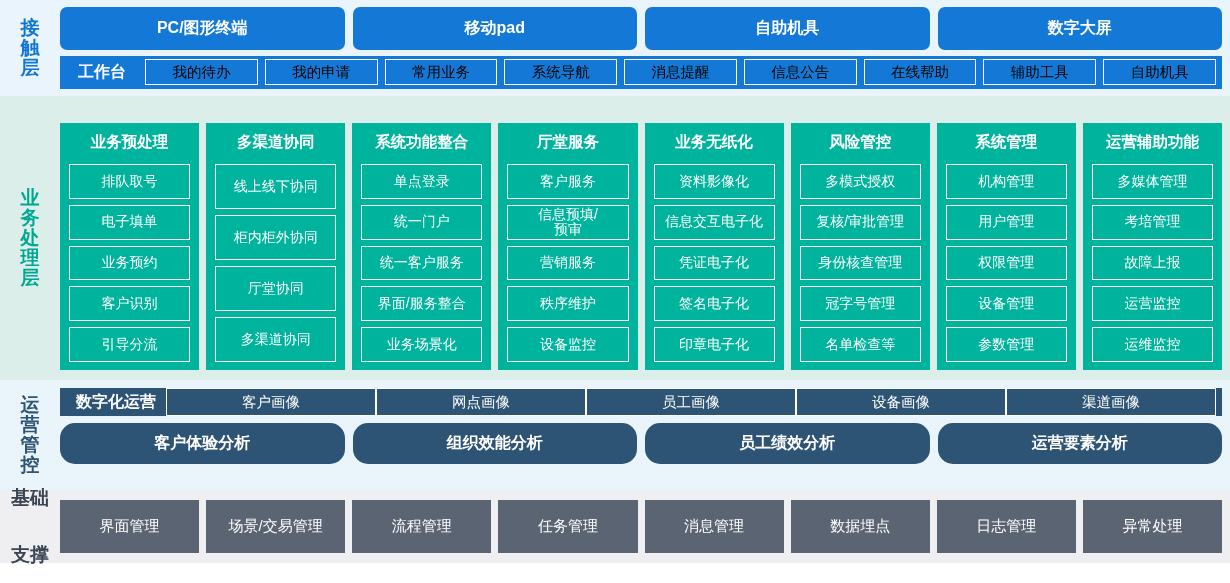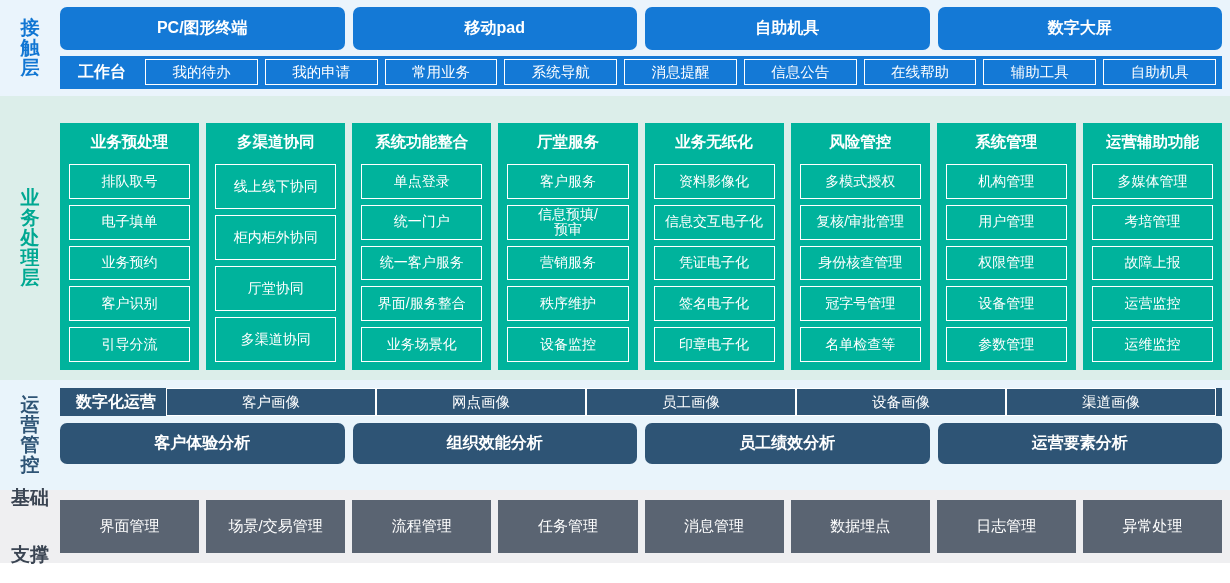--- a/index.html
+++ b/index.html
@@ -39,21 +39,21 @@
     height: 37px; background: #1479D6;
     display: flex; align-items: center;
     padding: 0 6px; gap: 7px;
   }
   .workbench-title {
     color: #fff; font-size: 16px; font-weight: bold;
     padding: 0 12px; white-space: nowrap;
   }
   .wb-item {
     flex: 1 1 0; height: 26px;
-    border: 1px solid #ffffff; color: #ffffff;
+    border: 1px solid #ffffff; color: #000000;
     display: flex; align-items: center; justify-content: center;
     font-size: 14.5px; white-space: nowrap;
   }
 
   
   #business-layer { height: 284px; background: #DCEEEA; }
   #business-layer .layer-label { color: #00A892; font-size: 19px; }
   #business-layer .layer-body {
     flex-direction: row; gap: 7px; padding: 10px 8px 10px 0; margin-top: 17px;
   }
@@ -87,21 +87,21 @@
   }
   .ops-portrait-item {
     flex: 1 1 0; height: 28px;
     border: 1px solid #ffffff; color: #fff;
     display: flex; align-items: center; justify-content: center;
     font-size: 14.5px; white-space: nowrap;
   }
   .ops-analysis-row { display: flex; gap: 8px; height: 41px; }
   .ops-analysis-item {
     flex: 1 1 0; background: #2E5475; color: #fff;
-    border-radius: 7px;
+    border-radius: 15px;
     display: flex; align-items: center; justify-content: center;
     font-size: 16px; font-weight: bold;
   }
 
   
   #base-layer { height: 73px; background: #EFEFF1; }
   #base-layer .layer-label {
     color: #3A4452; font-size: 19px; line-height: 1.08; gap: 36px;
   }
   #base-layer .layer-body {

